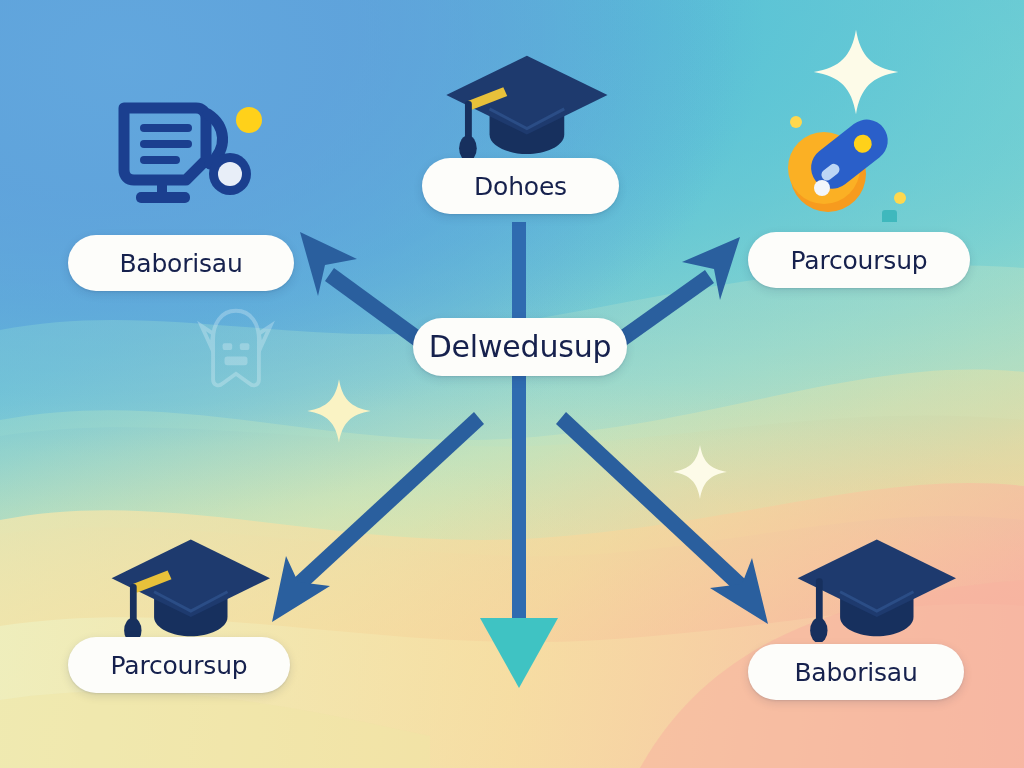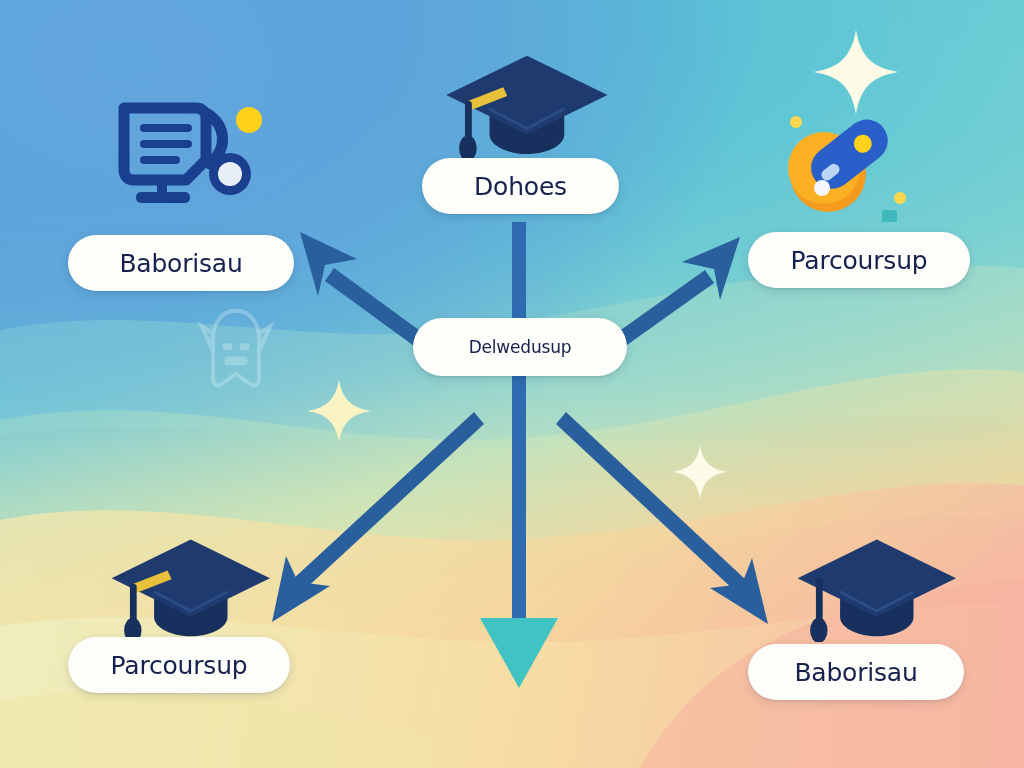--- a/index.html
+++ b/index.html
@@ -63,21 +63,21 @@
   }
   .node-label {
     color: #16214d;
     font-family: "DejaVu Sans", sans-serif;
     font-weight: normal;
     font-size: 25px;
     letter-spacing: -0.2px;
     line-height: 1;
   }
   .node-center { height: 58px; }
-  .node-center .node-label { font-size: 17px; }
+  .node-center .node-label { font-size: 30px; }
 </style>
 </head>
 <body>
 
 <div id="canvas">
 
   <div class="bg-layer bg-base"></div>
 
   <svg class="bg-wave" viewBox="0 0 1024 768">
     <defs>

